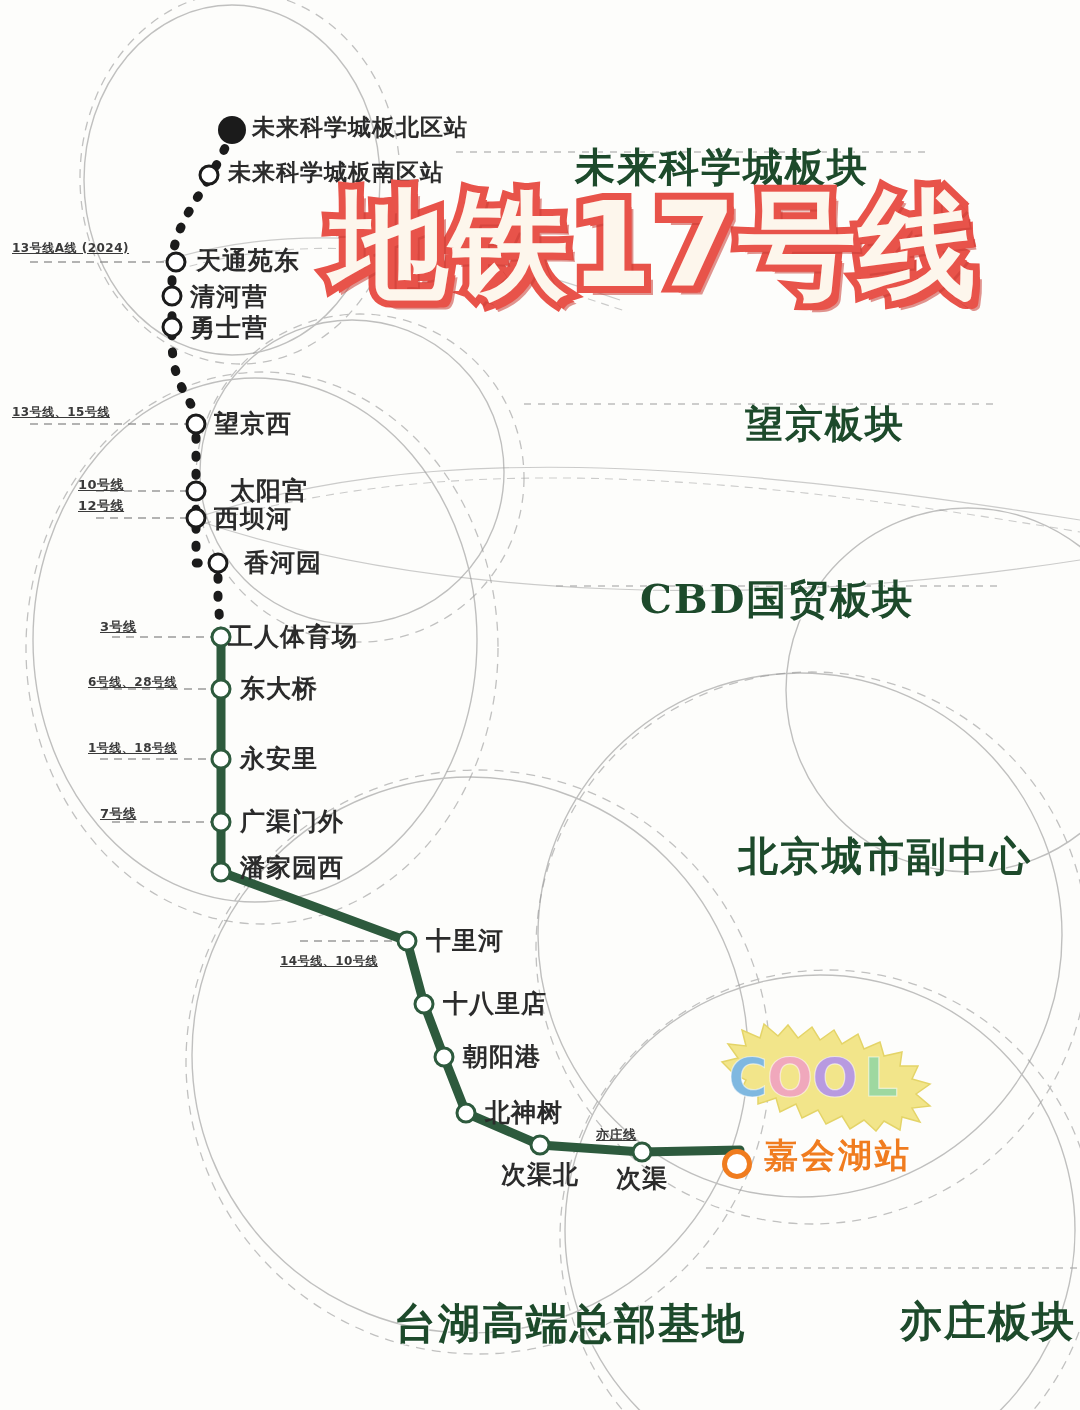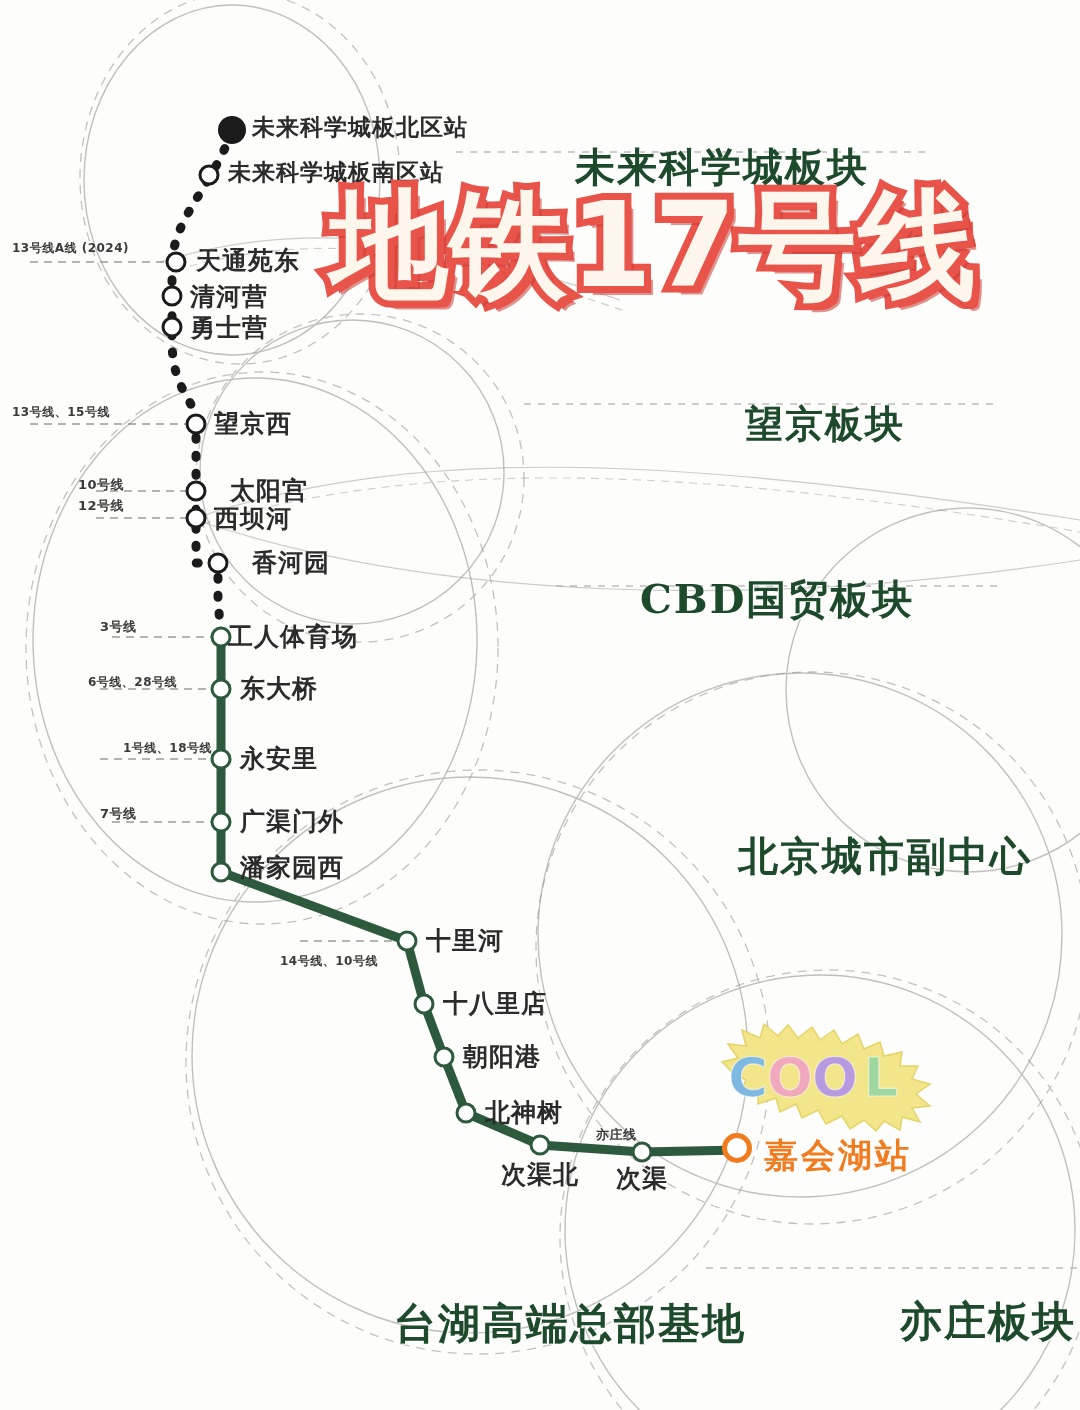--- a/index.html
+++ b/index.html
@@ -33,20 +33,21 @@
 
   
   .tl-label{
     position:absolute;
     font-family:"DejaVu Sans","Liberation Sans",sans-serif;
     font-size:13px;
     font-weight:700;
     color:#3a3a3a;
     white-space:nowrap;
     letter-spacing:0.5px;
+    text-decoration:underline;
   }
   .tl-label.tiny{font-size:12px;}
 
   
   .district{
     position:absolute;
     font-family:"DejaVu Serif","Liberation Serif",serif;
     font-weight:700;
     color:#1d4a2b;
     white-space:nowrap;
@@ -68,21 +69,21 @@
     z-index:8;
     white-space:nowrap;
     -webkit-text-stroke:14px #e8534a;
     paint-order:stroke fill;
     text-shadow:
        7px 7px 0 #e8534a,
        9px 9px 0 rgba(200,60,52,.55);
   }
 
   
-  #terminal-wrap{position:absolute;left:722px;top:1133px;z-index:9;display:flex;align-items:flex-start;gap:12px;}
+  #terminal-wrap{position:absolute;left:722px;top:1133px;z-index:9;display:flex;align-items:flex-end;gap:12px;}
   #terminal-ring{
     width:30px;height:30px;border-radius:50%;
     border:5px solid #f07c1f;background:#fff;box-sizing:border-box;
     flex:0 0 auto;
   }
   #terminal-name{
     font-family:"DejaVu Sans","Liberation Sans",sans-serif;
     font-size:34px;font-weight:900;color:#f07c1f;letter-spacing:3px;
     white-space:nowrap;
     text-shadow:1px 1px 0 rgba(255,255,255,.8);
@@ -189,41 +190,41 @@
       </div>
     <div id="station-labels">
         <div class="st-label sm" style="left: 252px; top: 116px;">未来科学城板北区站</div>
         <div class="st-label sm" style="left: 228px; top: 161px;">未来科学城板南区站</div>
         <div class="st-label" style="left: 196px; top: 248px;">天通苑东</div>
         <div class="st-label" style="left: 190px; top: 284px;">清河营</div>
         <div class="st-label" style="left: 190px; top: 315px;">勇士营</div>
         <div class="st-label" style="left: 214px; top: 411px;">望京西</div>
         <div class="st-label" style="left: 214px; top: 478px; margin-left: 16px;">太阳宫</div>
         <div class="st-label" style="left: 214px; top: 506px;">西坝河</div>
-        <div class="st-label" style="left: 252px; top: 550px;">香河园</div>
+        <div class="st-label" style="left: 244px; top: 550px;">香河园</div>
         <div class="st-label" style="left: 228px; top: 624px;">工人体育场</div>
         <div class="st-label" style="left: 240px; top: 676px;">东大桥</div>
         <div class="st-label" style="left: 240px; top: 746px;">永安里</div>
         <div class="st-label" style="left: 240px; top: 809px;">广渠门外</div>
         <div class="st-label" style="left: 240px; top: 855px;">潘家园西</div>
         <div class="st-label" style="left: 426px; top: 928px;">十里河</div>
         <div class="st-label" style="left: 443px; top: 991px;">十八里店</div>
         <div class="st-label" style="left: 463px; top: 1044px;">朝阳港</div>
         <div class="st-label" style="left: 485px; top: 1100px;">北神树</div>
         <div class="st-label center" style="left: 540px; top: 1162px;">次渠北</div>
         <div class="st-label center" style="left: 642px; top: 1166px;">次渠</div>
       </div>
     <div id="transfer-labels">
         <div class="tl-label tiny" style="left: 12px; top: 240px;">13号线A线 (2024)</div>
         <div class="tl-label tiny" style="left: 12px; top: 404px;">13号线、15号线</div>
         <div class="tl-label" style="left: 78px; top: 470px; margin-top: 6px;">10号线</div>
         <div class="tl-label" style="left: 78px; top: 497px;">12号线</div>
         <div class="tl-label" style="left: 100px; top: 618px;">3号线</div>
         <div class="tl-label tiny" style="left: 88px; top: 674px;">6号线、28号线</div>
-        <div class="tl-label tiny" style="left: 88px; top: 740px; margin-left: 35px;">1号线、18号线</div>
+        <div class="tl-label tiny" style="left: 88px; top: 740px;">1号线、18号线</div>
         <div class="tl-label" style="left: 100px; top: 805px;">7号线</div>
         <div class="tl-label tiny" style="left: 280px; top: 953px;">14号线、10号线</div>
         <div class="tl-label" style="left: 596px; top: 1126px;">亦庄线</div>
       </div>
   </div>
 
   <svg id="cool-sticker" viewBox="0 0 228 110">
     <path id="cool-blob" d="M16 52 L4 40 L20 36 L10 22 L28 24 L24 8 L42 16 L46 2 L60 14 L70 3 L80 16
              L94 5 L102 18 L116 8 L124 22 L140 12 L146 27 L162 20 L166 34 L184 30
              L182 44 L200 44 L194 57 L212 62 L198 72 L212 84 L194 86 L202 100

